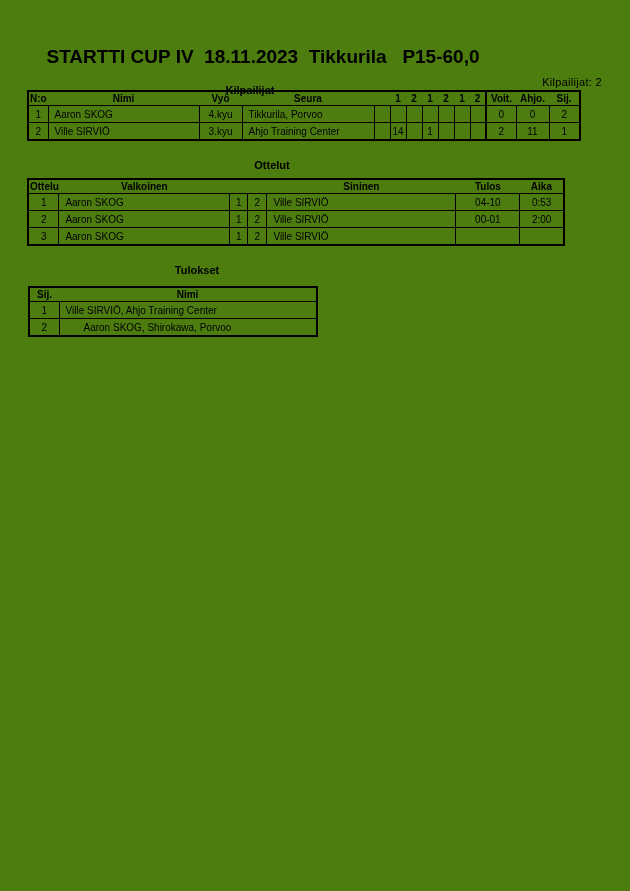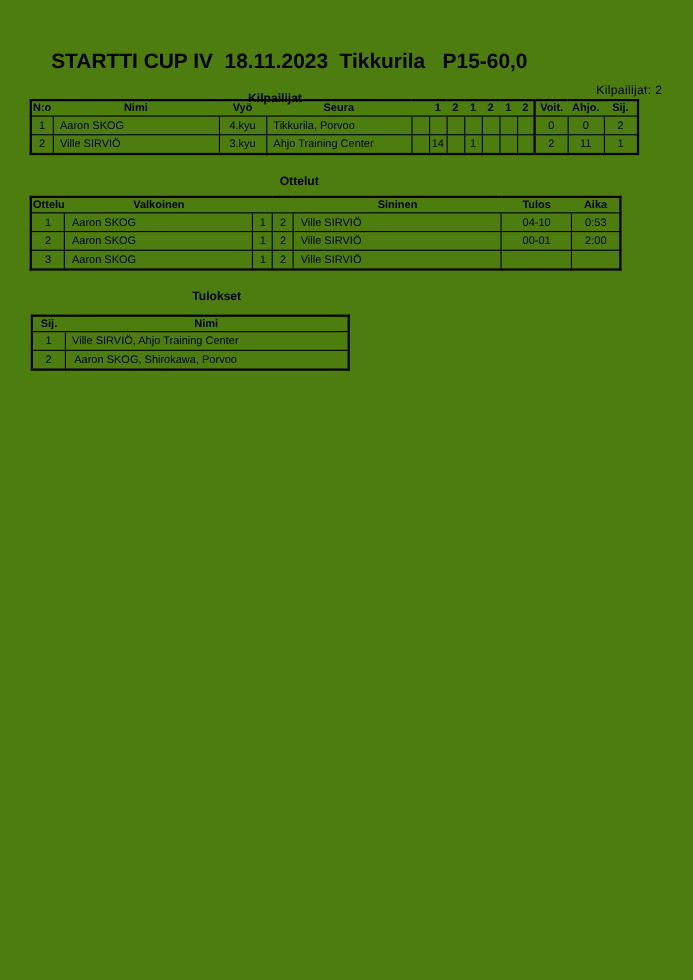--- a/index.html
+++ b/index.html
@@ -191,18 +191,18 @@
         <th>Nimi</th>
       </tr>
     </thead>
     <tbody>
       <tr>
         <td>1</td>
         <td class="al" style="padding-left:6px">Ville SIRVIÖ, Ahjo Training Center</td>
       </tr>
       <tr>
         <td>2</td>
-        <td class="al" style="padding-left:8px">Aaron SKOG, Shirokawa, Porvoo</td>
+        <td class="al" style="padding-left:24px">Aaron SKOG, Shirokawa, Porvoo</td>
       </tr>
     </tbody>
   </table>
 
 </div>
 
 </body></html>

